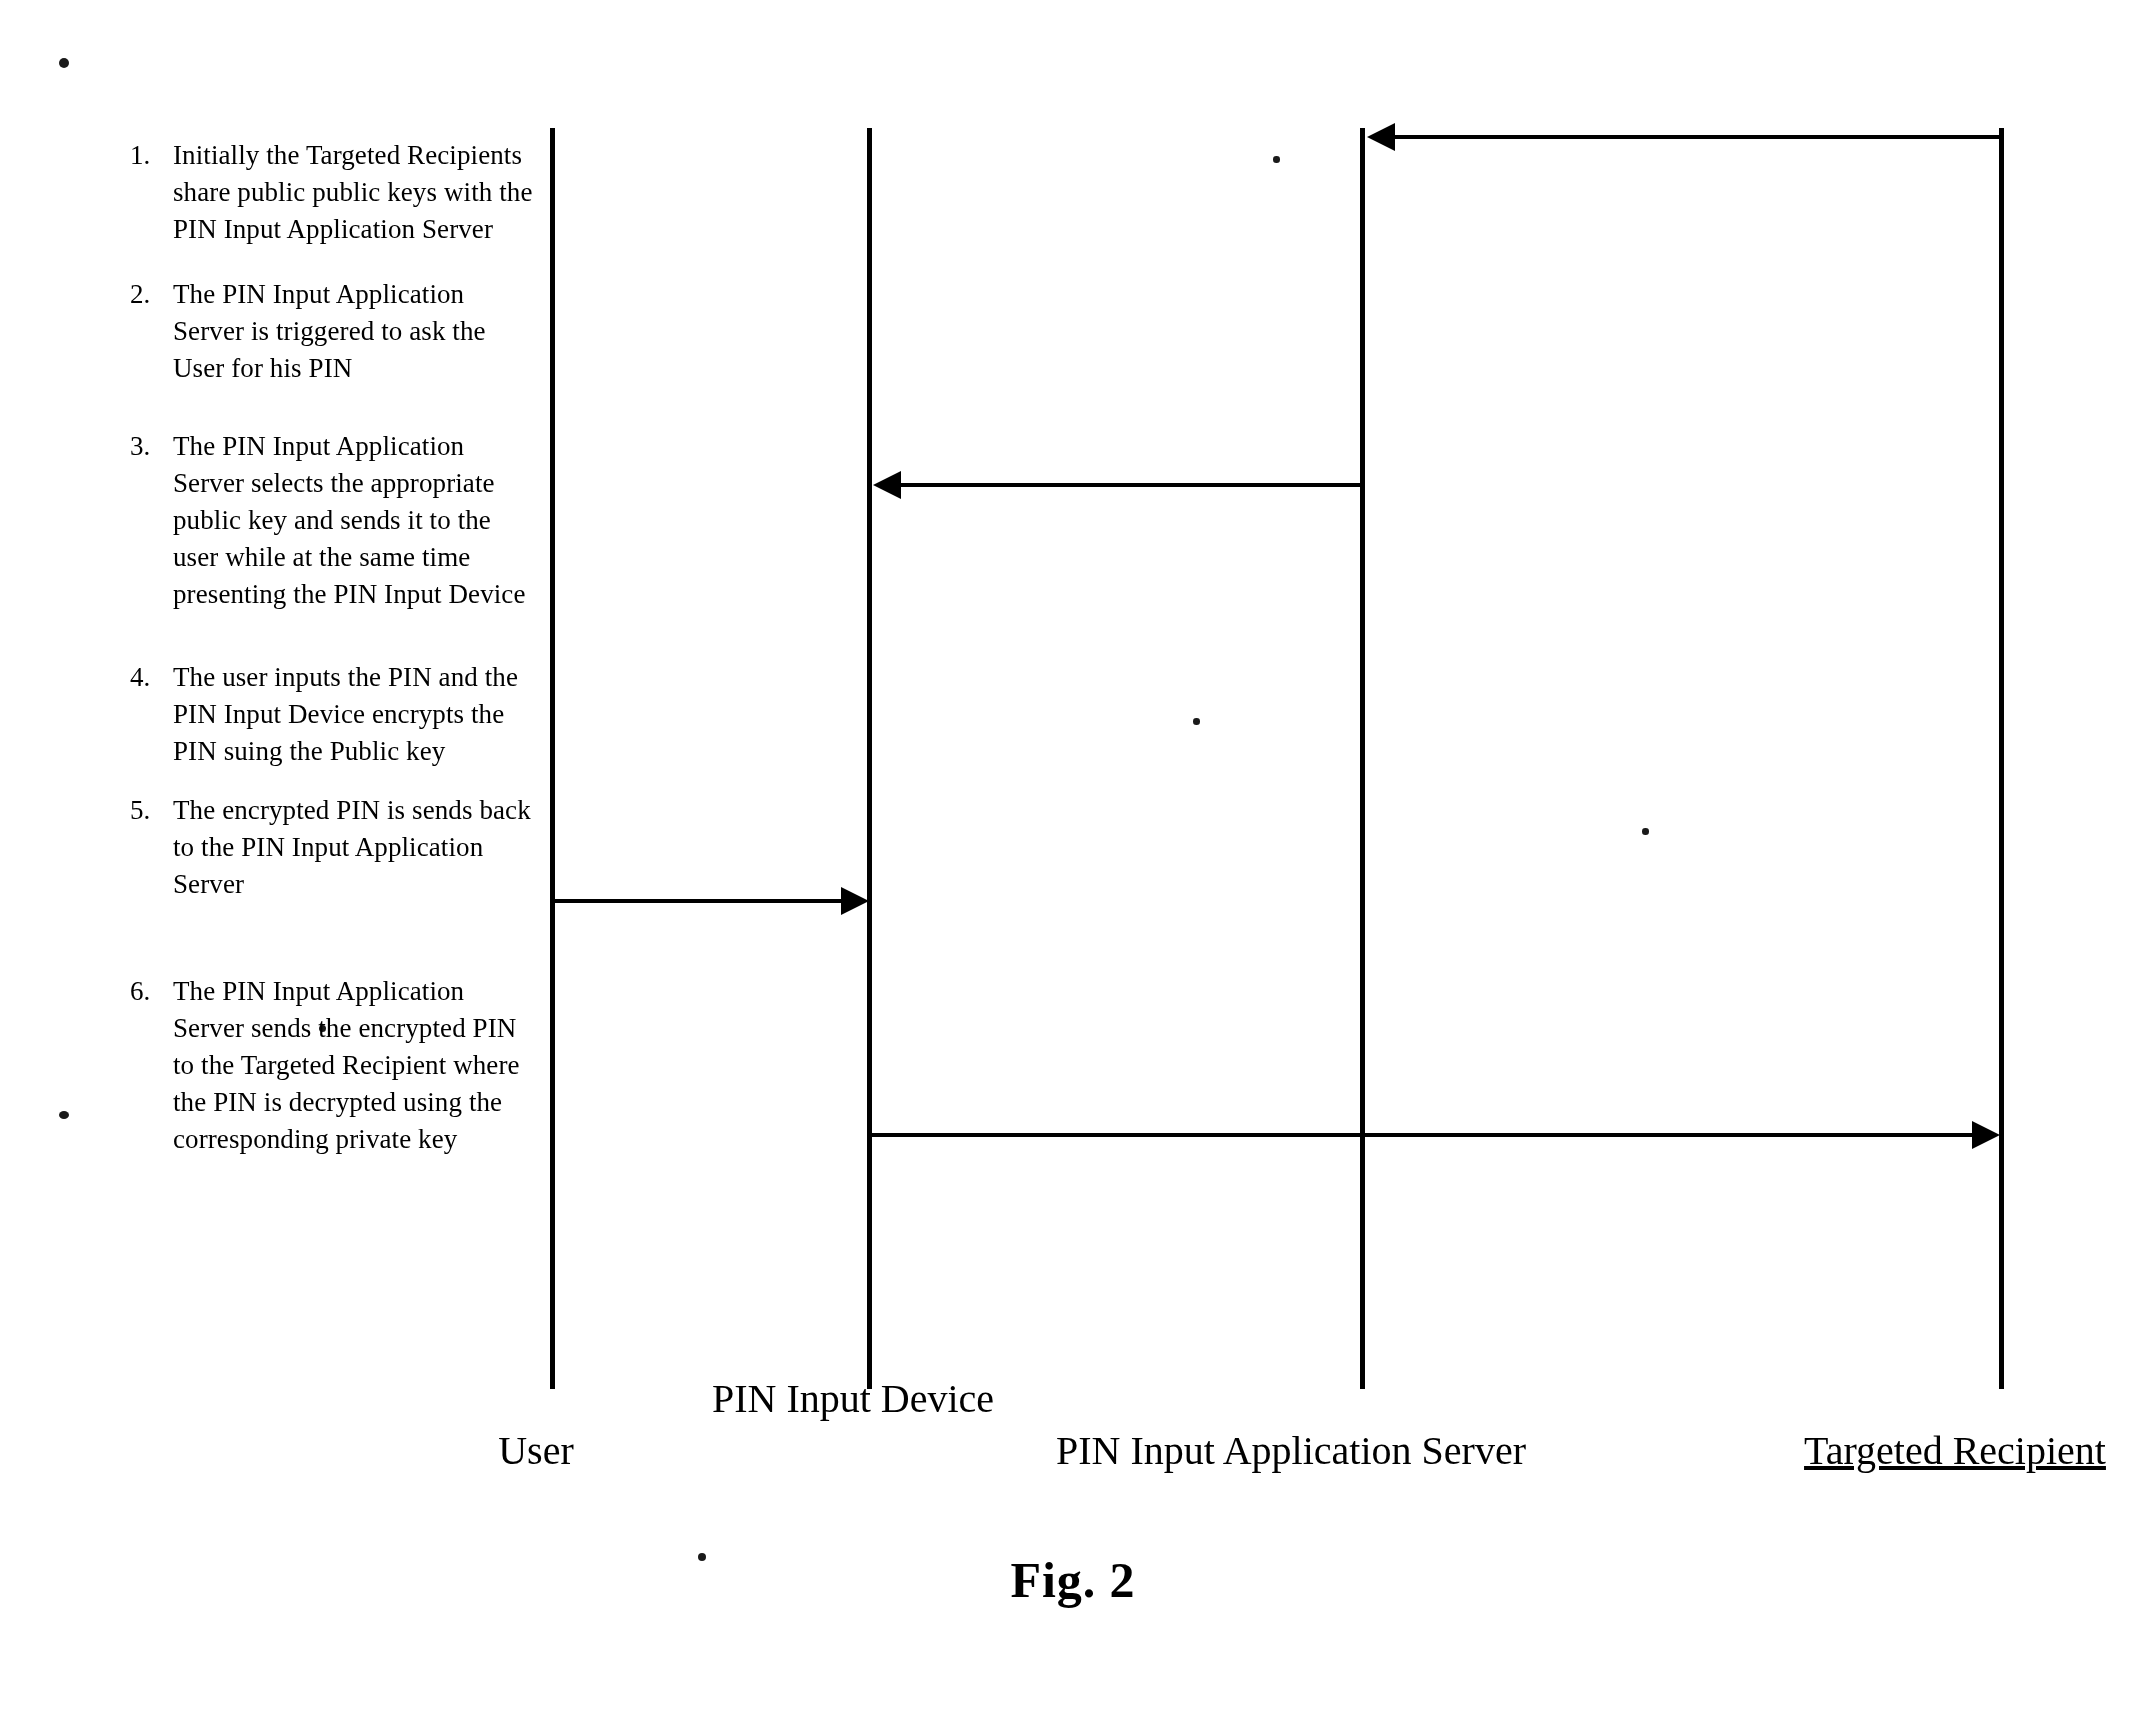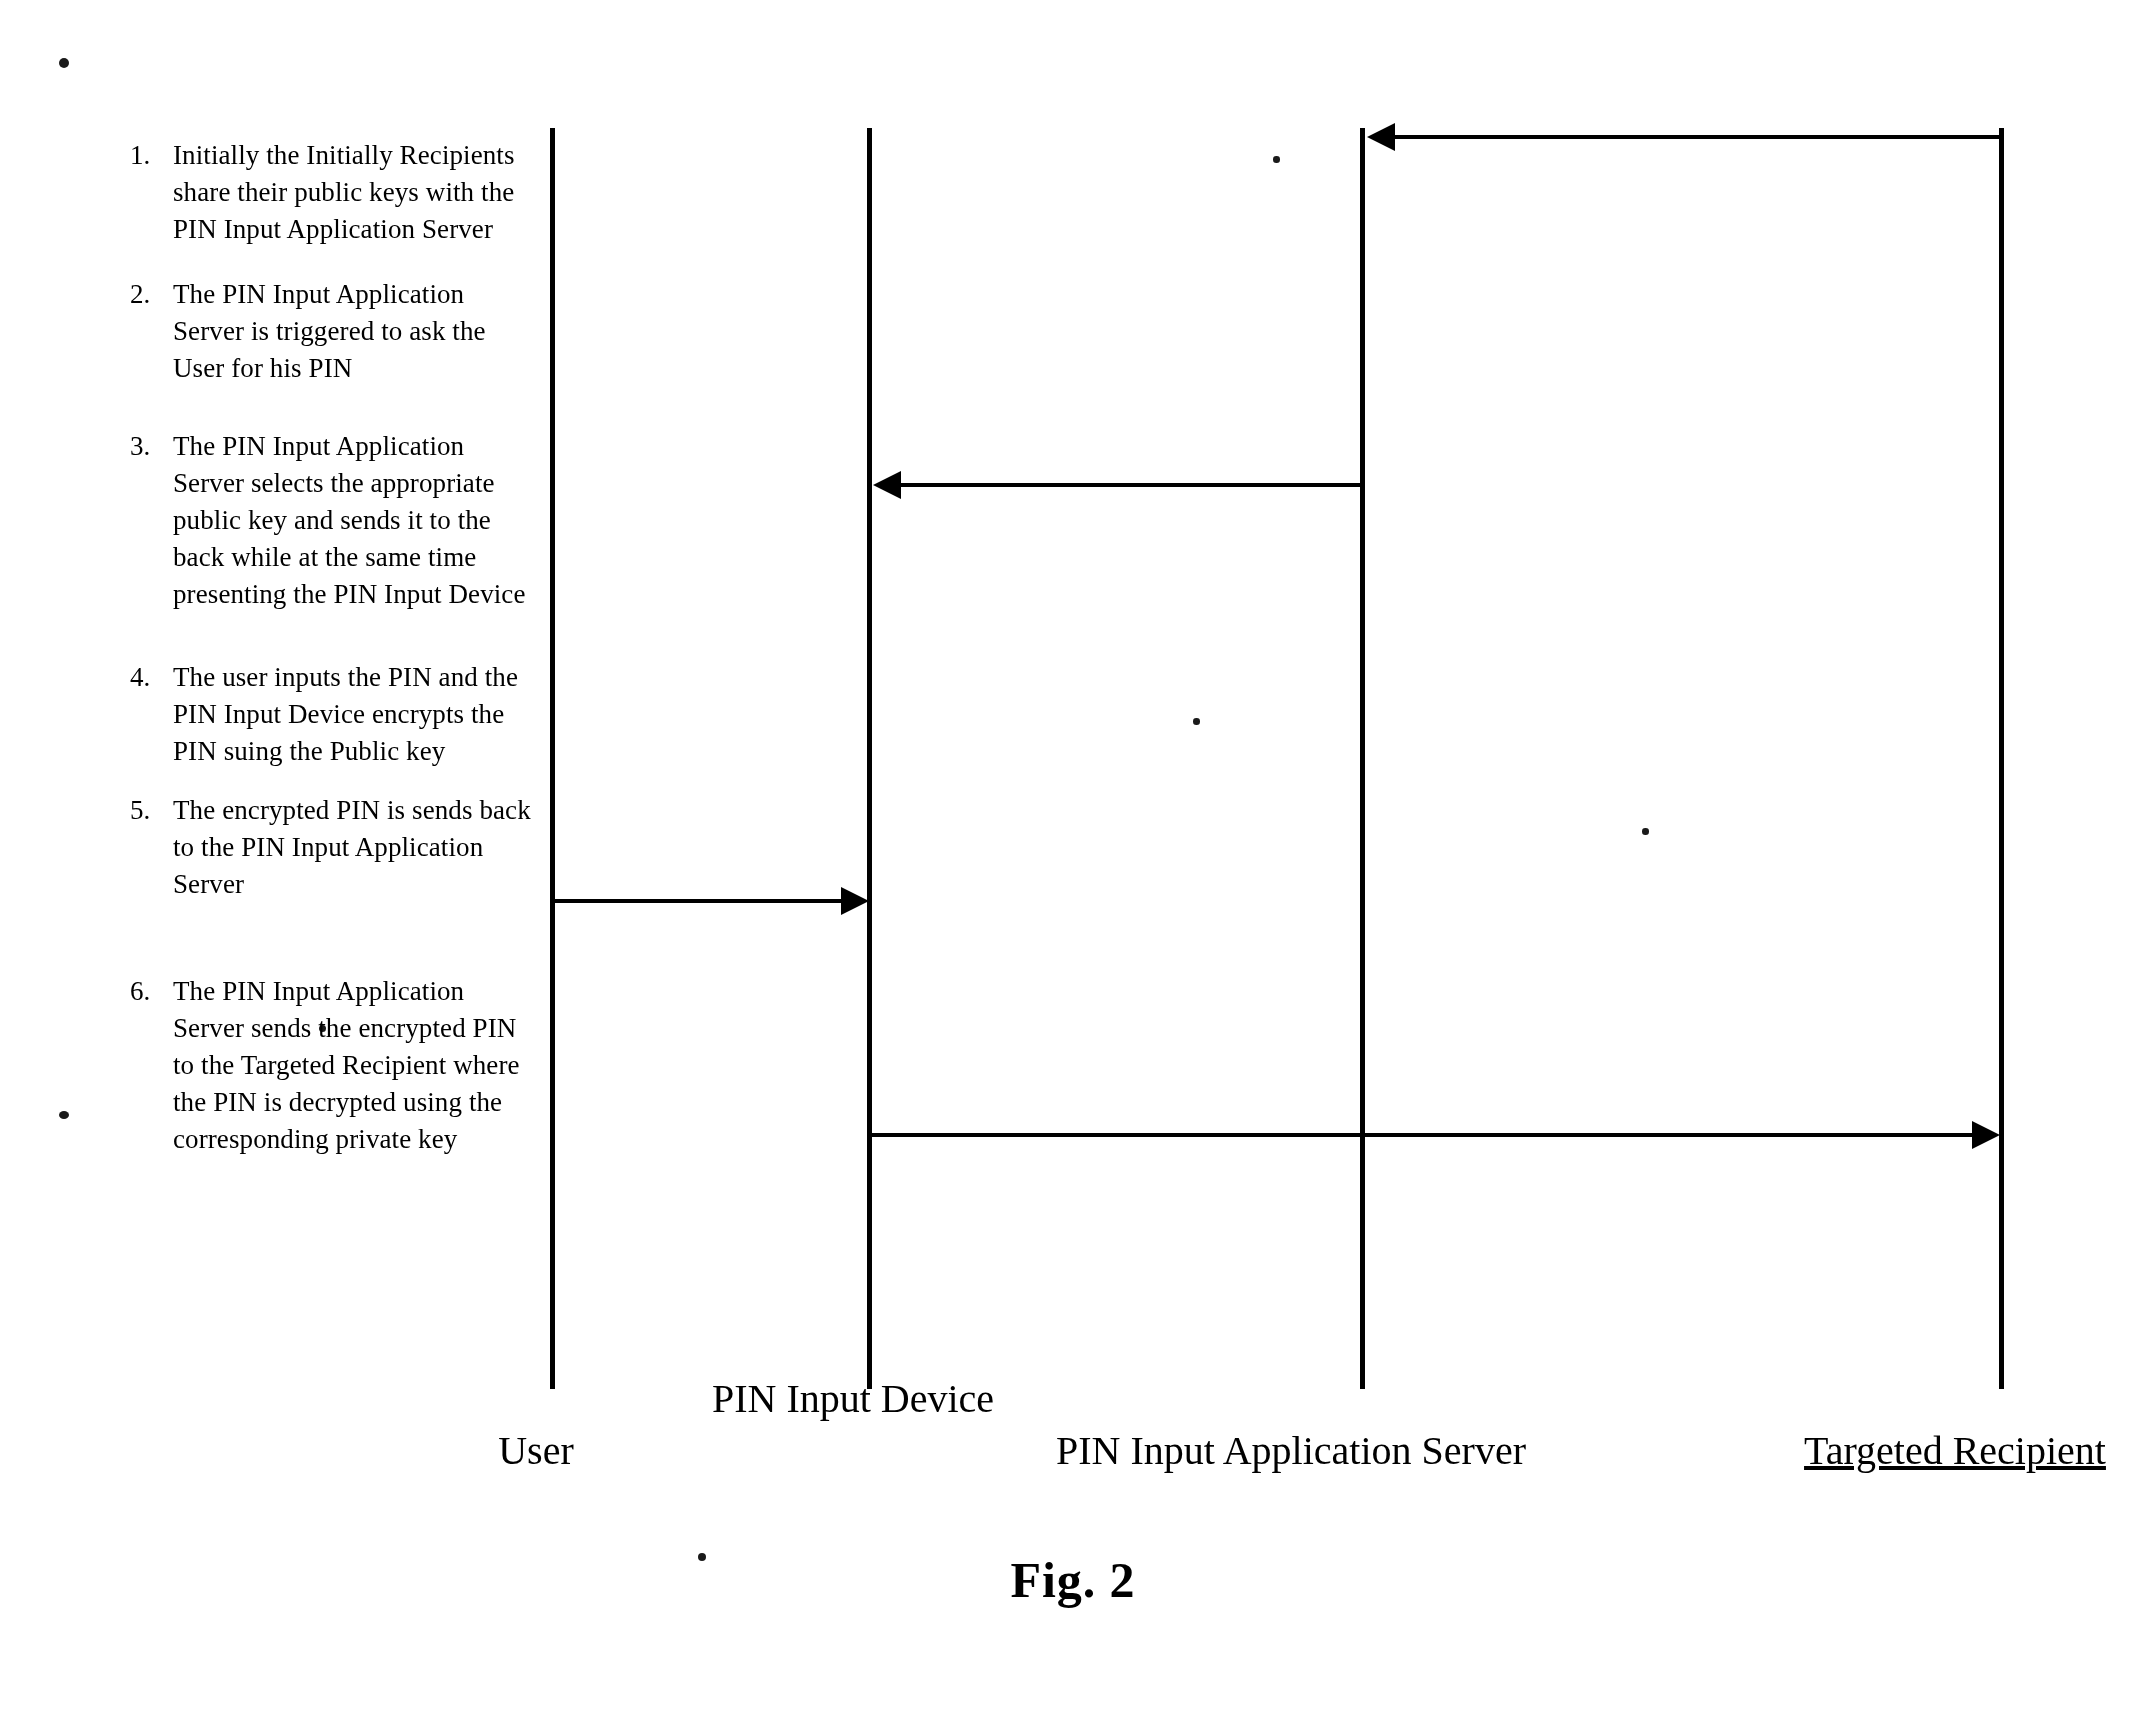--- a/index.html
+++ b/index.html
@@ -116,31 +116,31 @@
   <div class="speck" style="left:1273px; top:156px; width:6.5px; height:6.5px;"></div>
   <div class="speck" style="left:1193px; top:718px; width:6.5px; height:6.5px;"></div>
   <div class="speck" style="left:1642px; top:828px; width:6.5px; height:6.5px;"></div>
   <div class="speck" style="left:319px; top:1025px; width:7.4px; height:7.4px;"></div>
   <div class="speck" style="left:698px; top:1553px; width:8.3px; height:8.3px;"></div>
 
   <div id="steps">
 
     <div class="step" style="margin-bottom:28px;">
       <span class="num">1.</span>
-      <span class="body">Initially the Initially Recipients share their public keys with the PIN Input Application Server</span>
+      <span class="body">Initially the Targeted Recipients share public public keys with the PIN Input Application Server</span>
     </div>
 
     <div class="step" style="margin-bottom:41px;">
       <span class="num">2.</span>
       <span class="body">The PIN Input Application Server is triggered to ask the User for his PIN</span>
     </div>
 
     <div class="step" style="margin-bottom:46px;">
       <span class="num">3.</span>
-      <span class="body">The PIN Input Application Server selects the appropriate public key and sends it to the back while at the same time presenting the PIN Input Device</span>
+      <span class="body">The PIN Input Application Server selects the appropriate public key and sends it to the user while at the same time presenting the PIN Input Device</span>
     </div>
 
     <div class="step" style="margin-bottom:22px;">
       <span class="num">4.</span>
       <span class="body">The user inputs the PIN and the PIN Input Device encrypts the PIN suing the Public key</span>
     </div>
 
     <div class="step" style="margin-bottom:70px;">
       <span class="num">5.</span>
       <span class="body">The encrypted PIN is sends back to the PIN Input Application Server</span>

